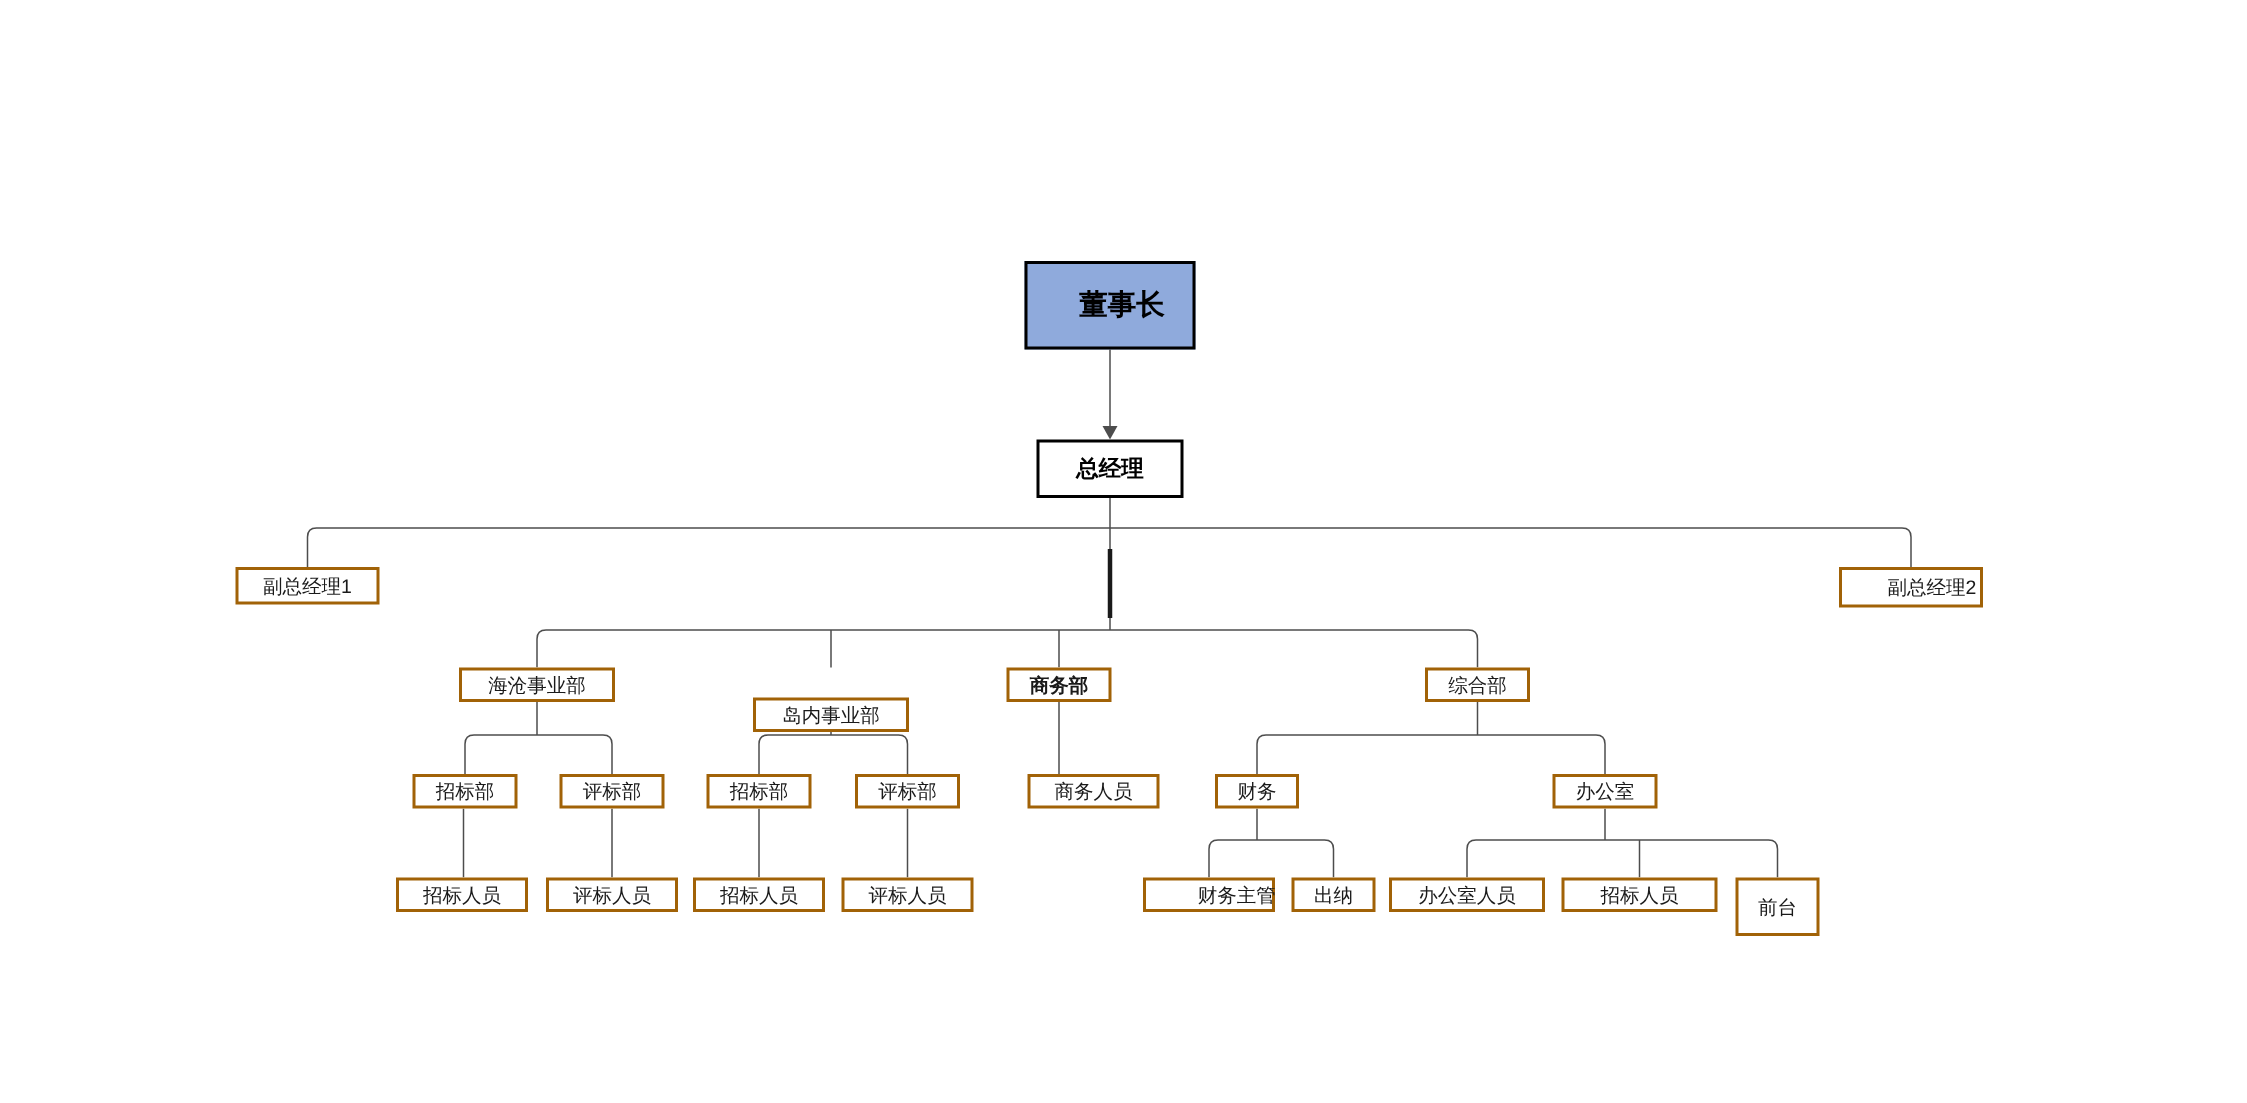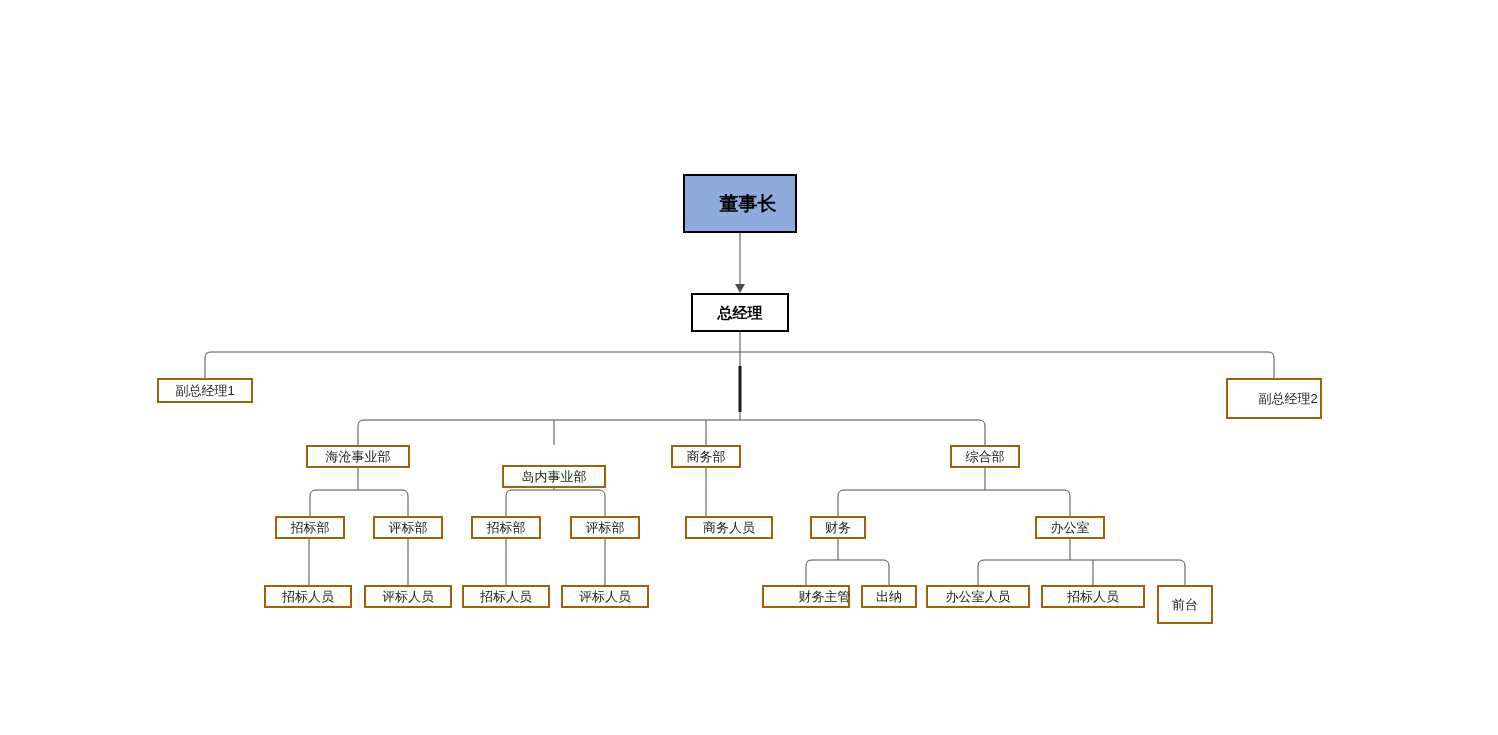--- a/index.html
+++ b/index.html
@@ -90,25 +90,25 @@
     <path d="M1070 539 V560"></path>
     <path d="M978 585 V566 Q978 560 984 560 H1179 Q1185 560 1185 566 V585"></path>
     <path d="M1093 560 V585"></path>
   </svg>
 
   <div class="node node--chairman" style="left:683px; top:174px; width:114px; height:59px;padding-left:16px;">董事长</div>
 
   <div class="node node--gm" style="left:691px; top:293px; width:98px; height:39px;">总经理</div>
 
   <div class="node" style="left:157px; top:378px; width:96px; height:25px;">副总经理1</div>
-  <div class="node" style="left:1226px; top:378px; width:96px; height:41px;padding-left:28px;">副总经理2</div>
+  <div class="node" style="left:1226px; top:378px; width:96px; height:27px;padding-left:28px;">副总经理2</div>
 
   <div class="node" style="left:306px; top:445px; width:104px; height:23px;">海沧事业部</div>
   <div class="node" style="left:502px; top:445px; width:104px; height:23px;margin-top:20px;">岛内事业部</div>
-  <div class="node" style="left:671px; top:445px; width:70px; height:23px;">商务部</div>
+  <div class="node" style="left:671px; top:445px; width:70px; height:23px;font-weight:bold;">商务部</div>
   <div class="node" style="left:950px; top:445px; width:70px; height:23px;">综合部</div>
 
   <div class="node" style="left:275px; top:516px; width:70px; height:23px;">招标部</div>
   <div class="node" style="left:373px; top:516px; width:70px; height:23px;">评标部</div>
   <div class="node" style="left:471px; top:516px; width:70px; height:23px;">招标部</div>
   <div class="node" style="left:570px; top:516px; width:70px; height:23px;">评标部</div>
   <div class="node" style="left:661px; top:516px; width:88px; height:23px;margin-left:24px;">商务人员</div>
   <div class="node" style="left:810px; top:516px; width:56px; height:23px;text-align:center;">财务</div>
   <div class="node" style="left:1035px; top:516px; width:70px; height:23px;">办公室</div>
 

